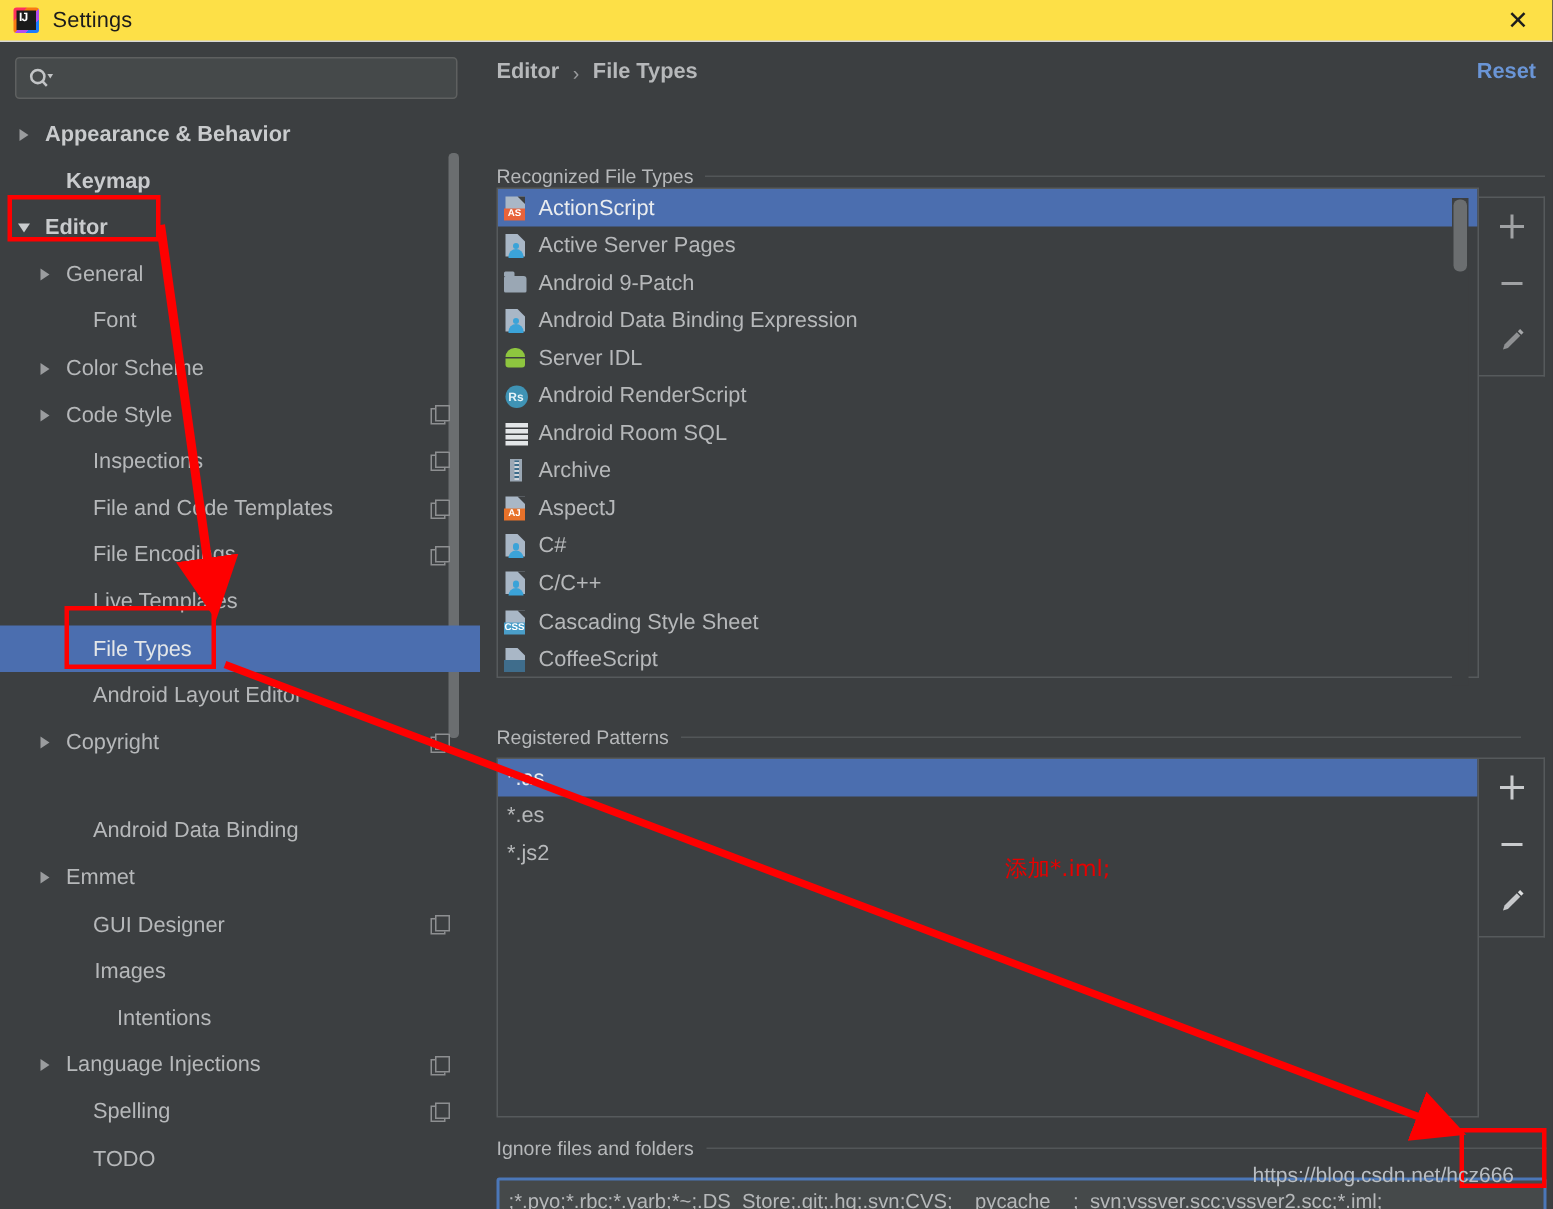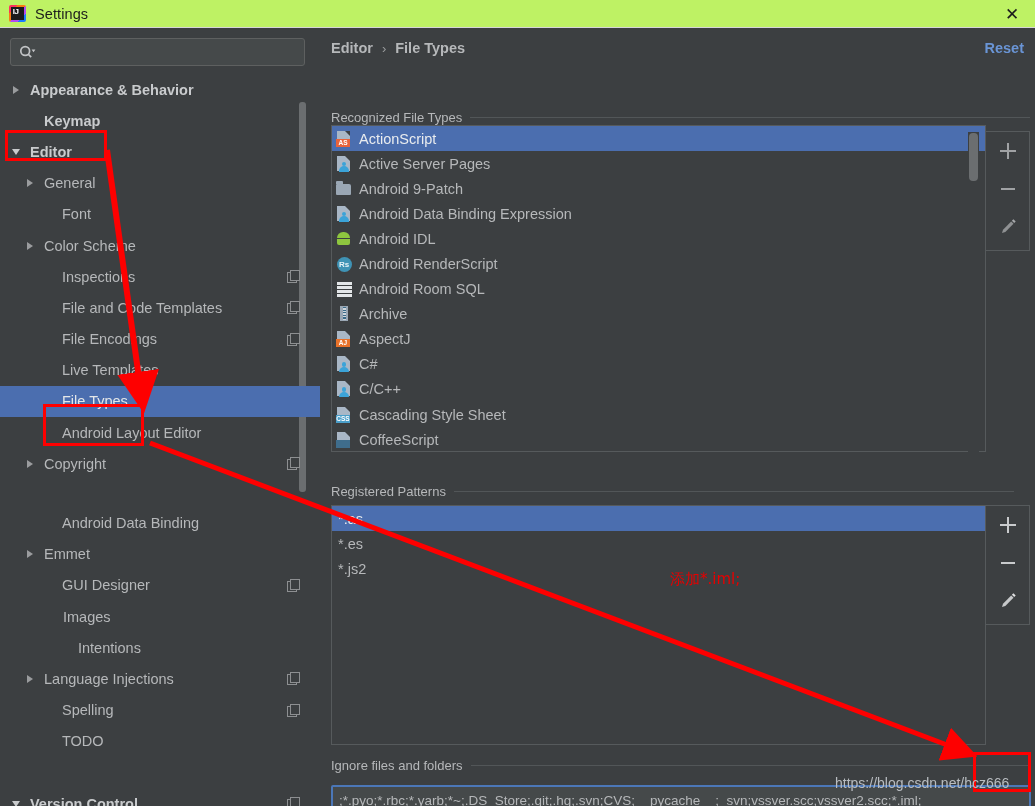--- a/index.html
+++ b/index.html
@@ -11,21 +11,21 @@
   }
   #app {
     position: relative;
     width: 1035px; height: 806px;
     background: #3c3f41;
   }
 
   
   .titlebar {
     position: absolute; left: 0; top: 0; width: 1035px; height: 28px;
-    background: #bef264;
+    background: #fde047;
     border-bottom: 1px solid #d6d6d6;
     display: flex; align-items: center;
   }
   .ij-logo {
     width: 17px; height: 17px; margin-left: 9px; margin-right: 9px;
     position: relative; flex: 0 0 auto;
     border-radius: 2px; overflow: hidden;
     background: linear-gradient(135deg,#fe315d 0%,#fe315d 26%,#f97a12 26%,#f97a12 52%,#b24cf0 52%,#b24cf0 74%,#1a7bff 74%,#1a7bff 100%);
   }
   .ij-logo .sq {
@@ -316,20 +316,25 @@
           <span class="tree-label" style="margin-left: 8px;">General</span>
         </div>
         <div class="tree-row" style="padding-left: 44px;">
           <span class="arrow"></span>
           <span class="tree-label" style="margin-left: 8px;">Font</span>
         </div>
         <div class="tree-row" style="padding-left: 26px;">
           <span class="arrow right"></span>
           <span class="tree-label" style="margin-left: 8px;">Color Scheme</span>
         </div>
+        <div class="tree-row" style="padding-left: 26px;">
+          <span class="arrow right"></span>
+          <span class="tree-label" style="margin-left: 8px;">Code Style</span>
+          <span class="copy-icon"></span>
+        </div>
         <div class="tree-row" style="padding-left: 44px;">
           <span class="arrow"></span>
           <span class="tree-label" style="margin-left: 8px;">Inspections</span>
           <span class="copy-icon"></span>
         </div>
         <div class="tree-row" style="padding-left: 44px;">
           <span class="arrow"></span>
           <span class="tree-label" style="margin-left: 8px;">File and Code Templates</span>
           <span class="copy-icon"></span>
         </div>
@@ -449,21 +454,21 @@
           </span>
           <span>Android Data Binding Expression</span>
         </div>
         <div class="list-row">
           <span class="ftype-icon">
             <span class="ic-android">
               <span class="head"></span>
               <span class="body"></span>
             </span>
           </span>
-          <span>Android IDL</span>
+          <span>Server IDL</span>
         </div>
         <div class="list-row">
           <span class="ftype-icon">
             <span class="ic-rs">Rs</span>
           </span>
           <span>Android RenderScript</span>
         </div>
         <div class="list-row">
           <span class="ftype-icon">
             <span class="ic-sql">

